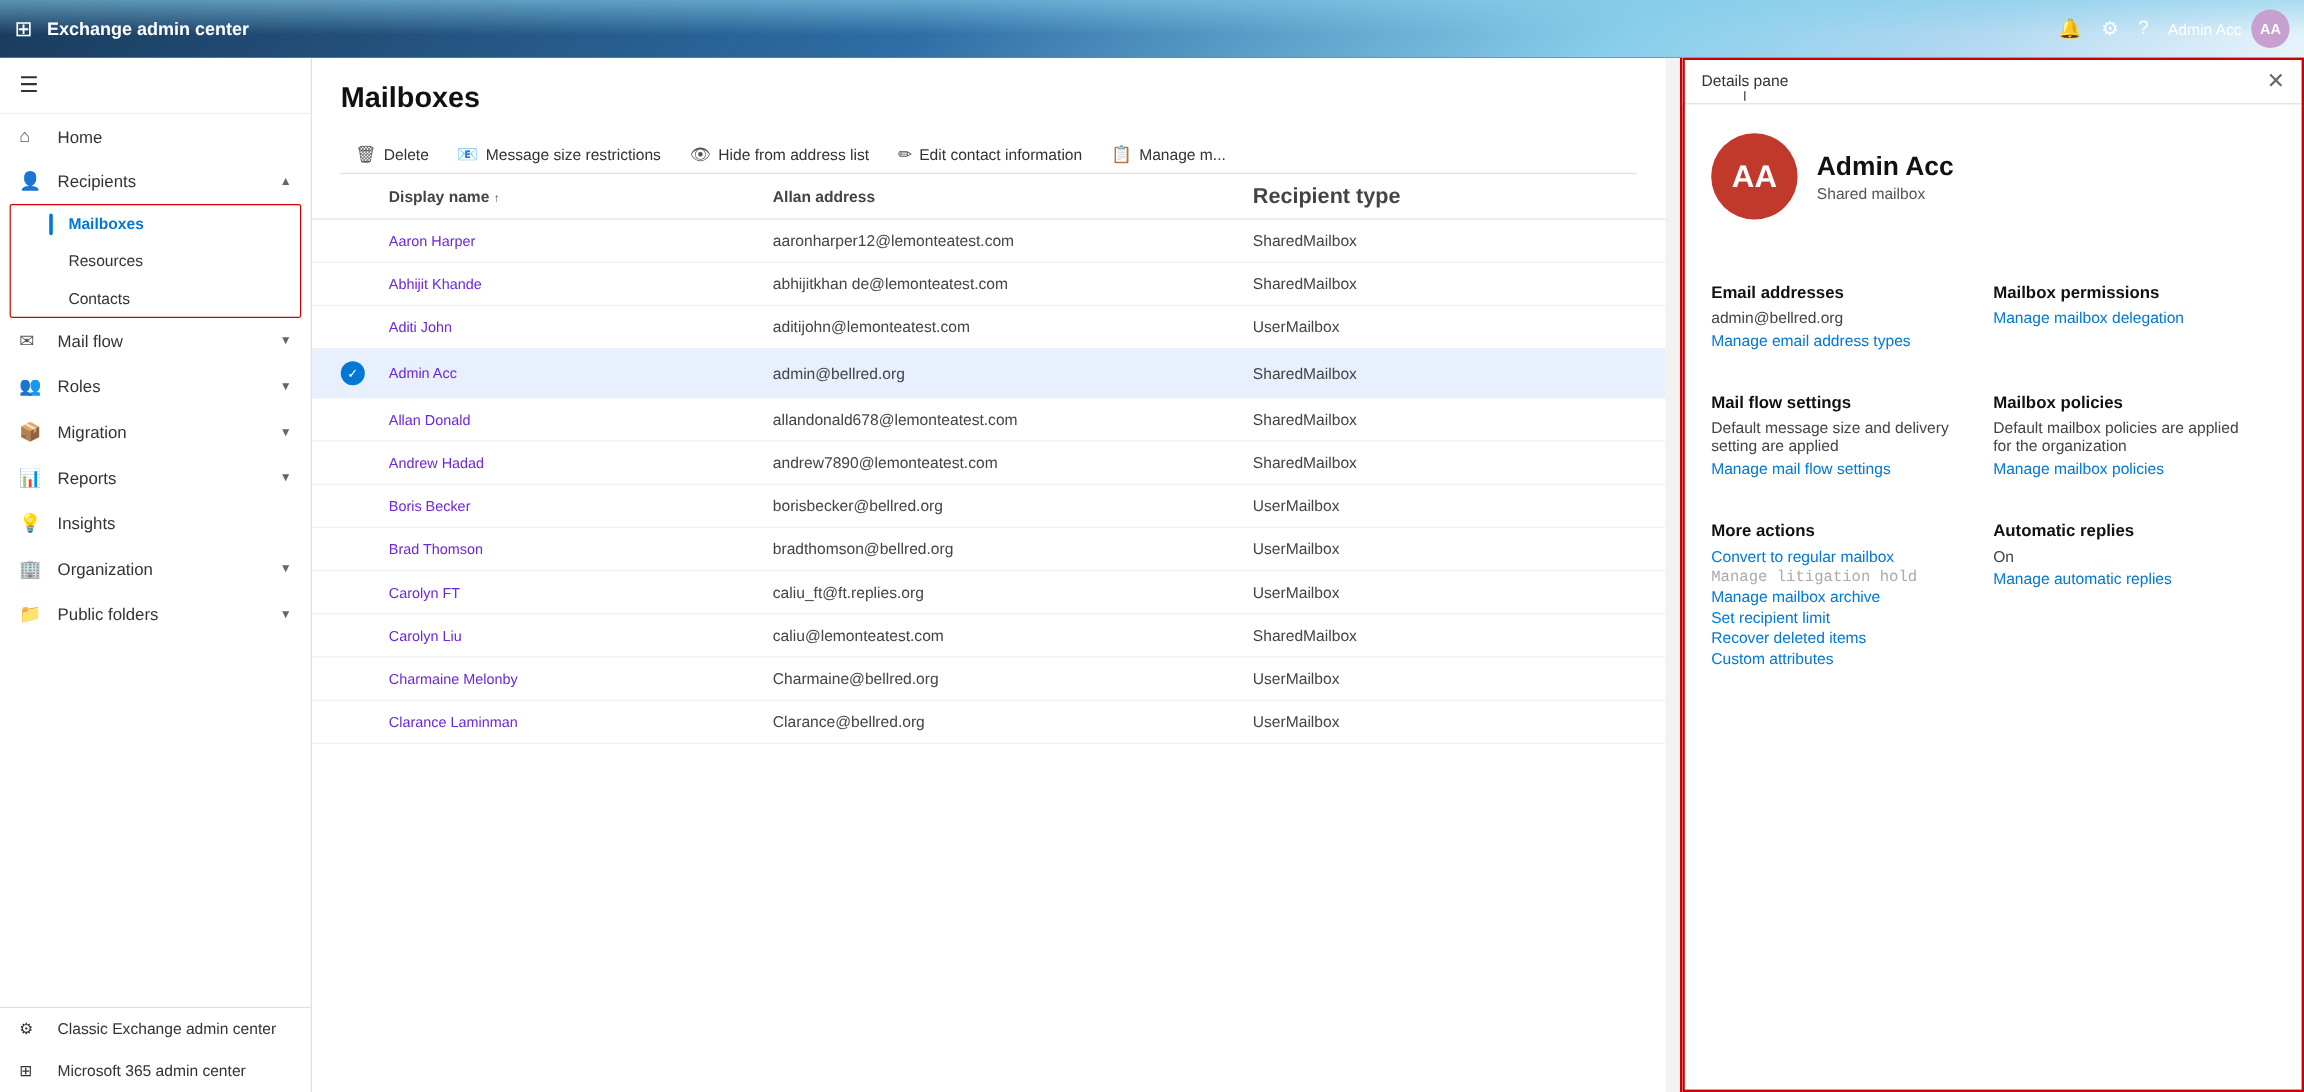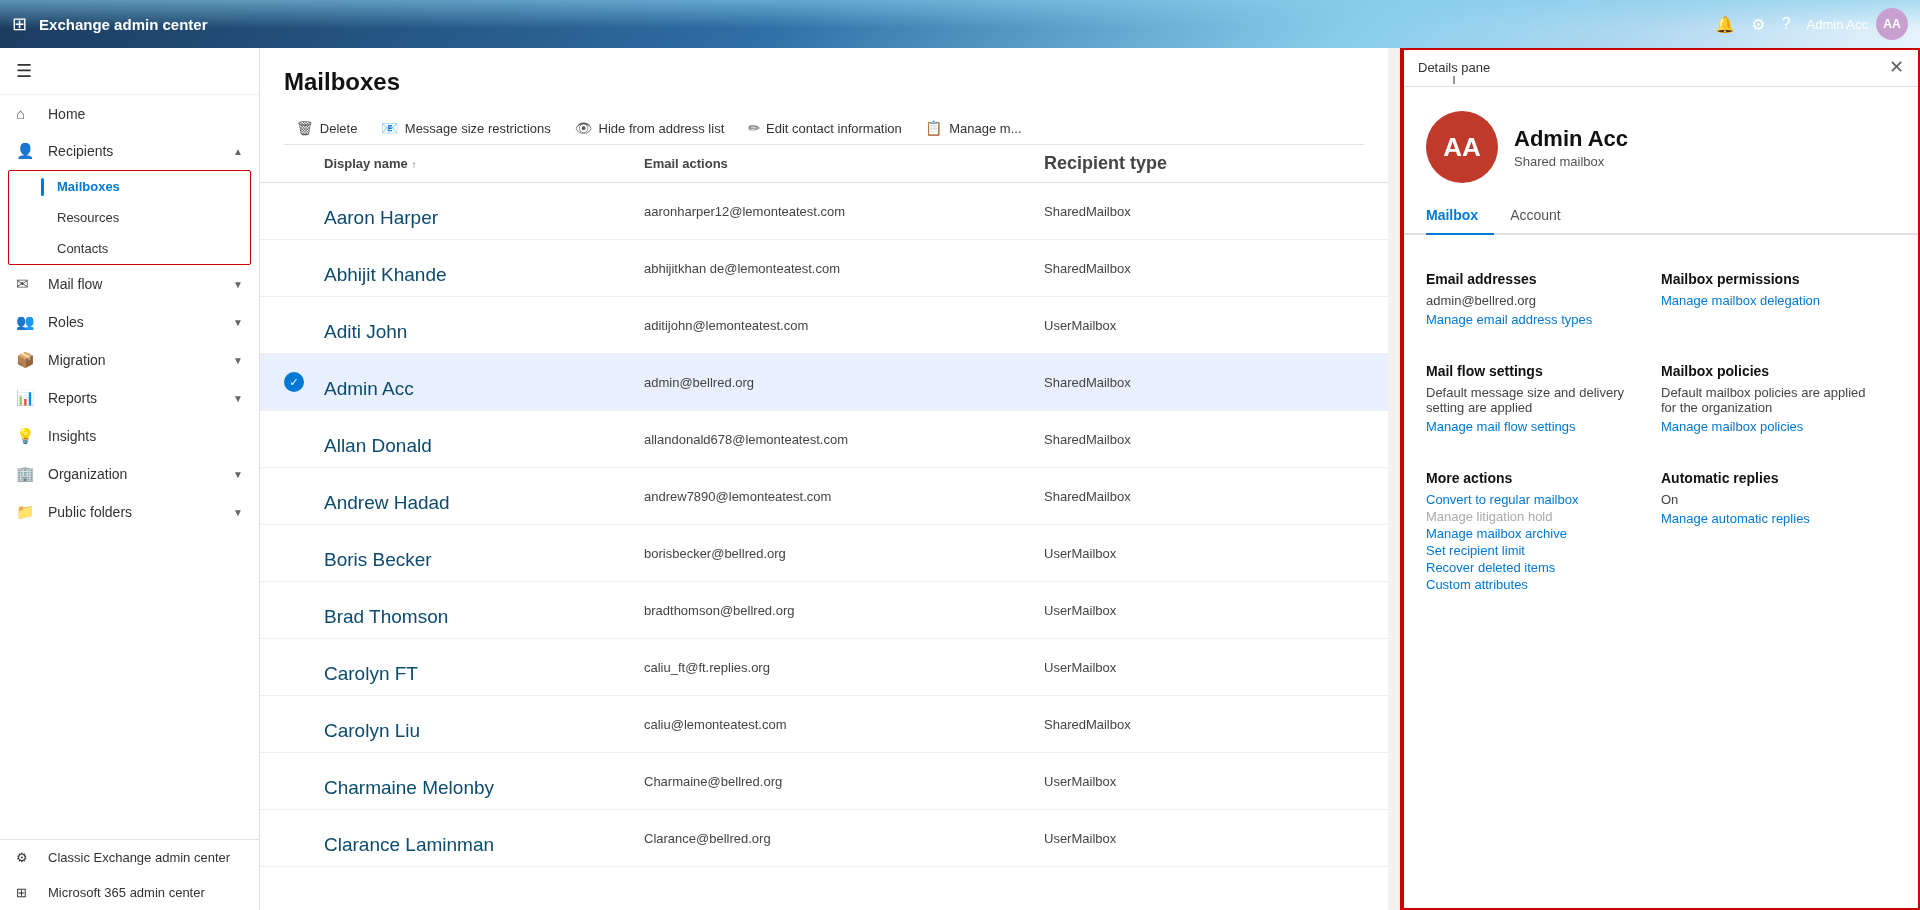--- a/index.html
+++ b/index.html
@@ -125,21 +125,21 @@
     .col-name { flex: 2; font-size: 13px; color: #444; font-weight: 600; }
     .col-email { flex: 2.5; font-size: 13px; color: #444; font-weight: 600; }
     .col-type { flex: 2; font-size: 18px; color: #444; font-weight: 600; }
     .sort-arrow { font-size: 10px; color: #555; }
     .table-row {
       display: flex; align-items: center; padding: 10px 24px;
       border-bottom: 1px solid #f0f0f0; cursor: pointer;
     }
     .table-row.selected { background: #e8f0fe; }
     .row-check { width: 40px; flex-shrink: 0; }
-    .row-name { flex: 2; font-size: 19px; color: #0c4a6e; margin-top: 14px; }
+    .row-name { flex: 2; font-size: 12px; color: #6d28d9; }
     .row-email { flex: 2.5; font-size: 13px; color: #444; }
     .row-type { flex: 2; font-size: 13px; color: #444; }
     .check-circle {
       width: 20px; height: 20px; border-radius: 50%; background: #0078d4;
       display: flex; align-items: center; justify-content: center; color: white; font-size: 11px;
     }
 
     
     .details-pane {
       width: 520px; flex-shrink: 0; background: white;
@@ -192,21 +192,21 @@
     }
     .details-section-title {
       font-size: 14px; font-weight: 700; color: #111; margin-bottom: 6px;
     }
     .details-section-text {
       font-size: 13px; color: #444; margin-bottom: 4px;
     }
     .details-link {
       font-size: 13px; color: #0078d4; cursor: pointer; display: block; margin-top: 2px;
     }
-    .details-link.disabled { color: #aaa; cursor: default; }
+    .details-link.disabled { color: #aaa; cursor: default; font-family: Liberation Mono, monospace; }
 
     
     ::-webkit-scrollbar { width: 8px; }
     ::-webkit-scrollbar-track { background: #f1f1f1; }
     ::-webkit-scrollbar-thumb { background: #c1c1c1; border-radius: 4px; }
 
     .tabs-label {
       font-size: 11px; color: #c00; margin-left: 4px; font-style: italic;
     }
   </style>
@@ -344,21 +344,21 @@
     </div>
 
     <div class="table-area">
       <div class="table-header">
         <div class="col-check"></div>
         <div class="col-name">
           <span>Display name</span>
           <span class="sort-arrow"> ↑</span>
         </div>
         <div class="col-email">
-          <span>Email actions</span>
+          <span>Allan address</span>
         </div>
         <div class="col-type">
           <span>Recipient type</span>
         </div>
       </div>
 
       <div id="table-rows-container">
           <div class="table-row">
     <div class="row-check">
       
@@ -469,28 +469,20 @@
       <div class="details-profile">
         <div class="profile-avatar">
           <span>AA</span>
         </div>
         <div class="profile-info">
           <div class="profile-name">Admin Acc</div>
           <div class="profile-type">Shared mailbox</div>
         </div>
       </div>
 
-      <div class="details-tabs">
-        <div class="details-tab active">
-          <span>Mailbox</span>
-        </div>
-        <div class="details-tab">
-          <span>Account</span>
-        </div>
-      </div>
 
       <div class="details-grid">
 
         <div class="details-section">
           <div class="details-section-title">Email addresses</div>
           <div class="details-section-text">admin@bellred.org</div>
           <a class="details-link">Manage email address types</a>
         </div>
 
         <div class="details-section">

